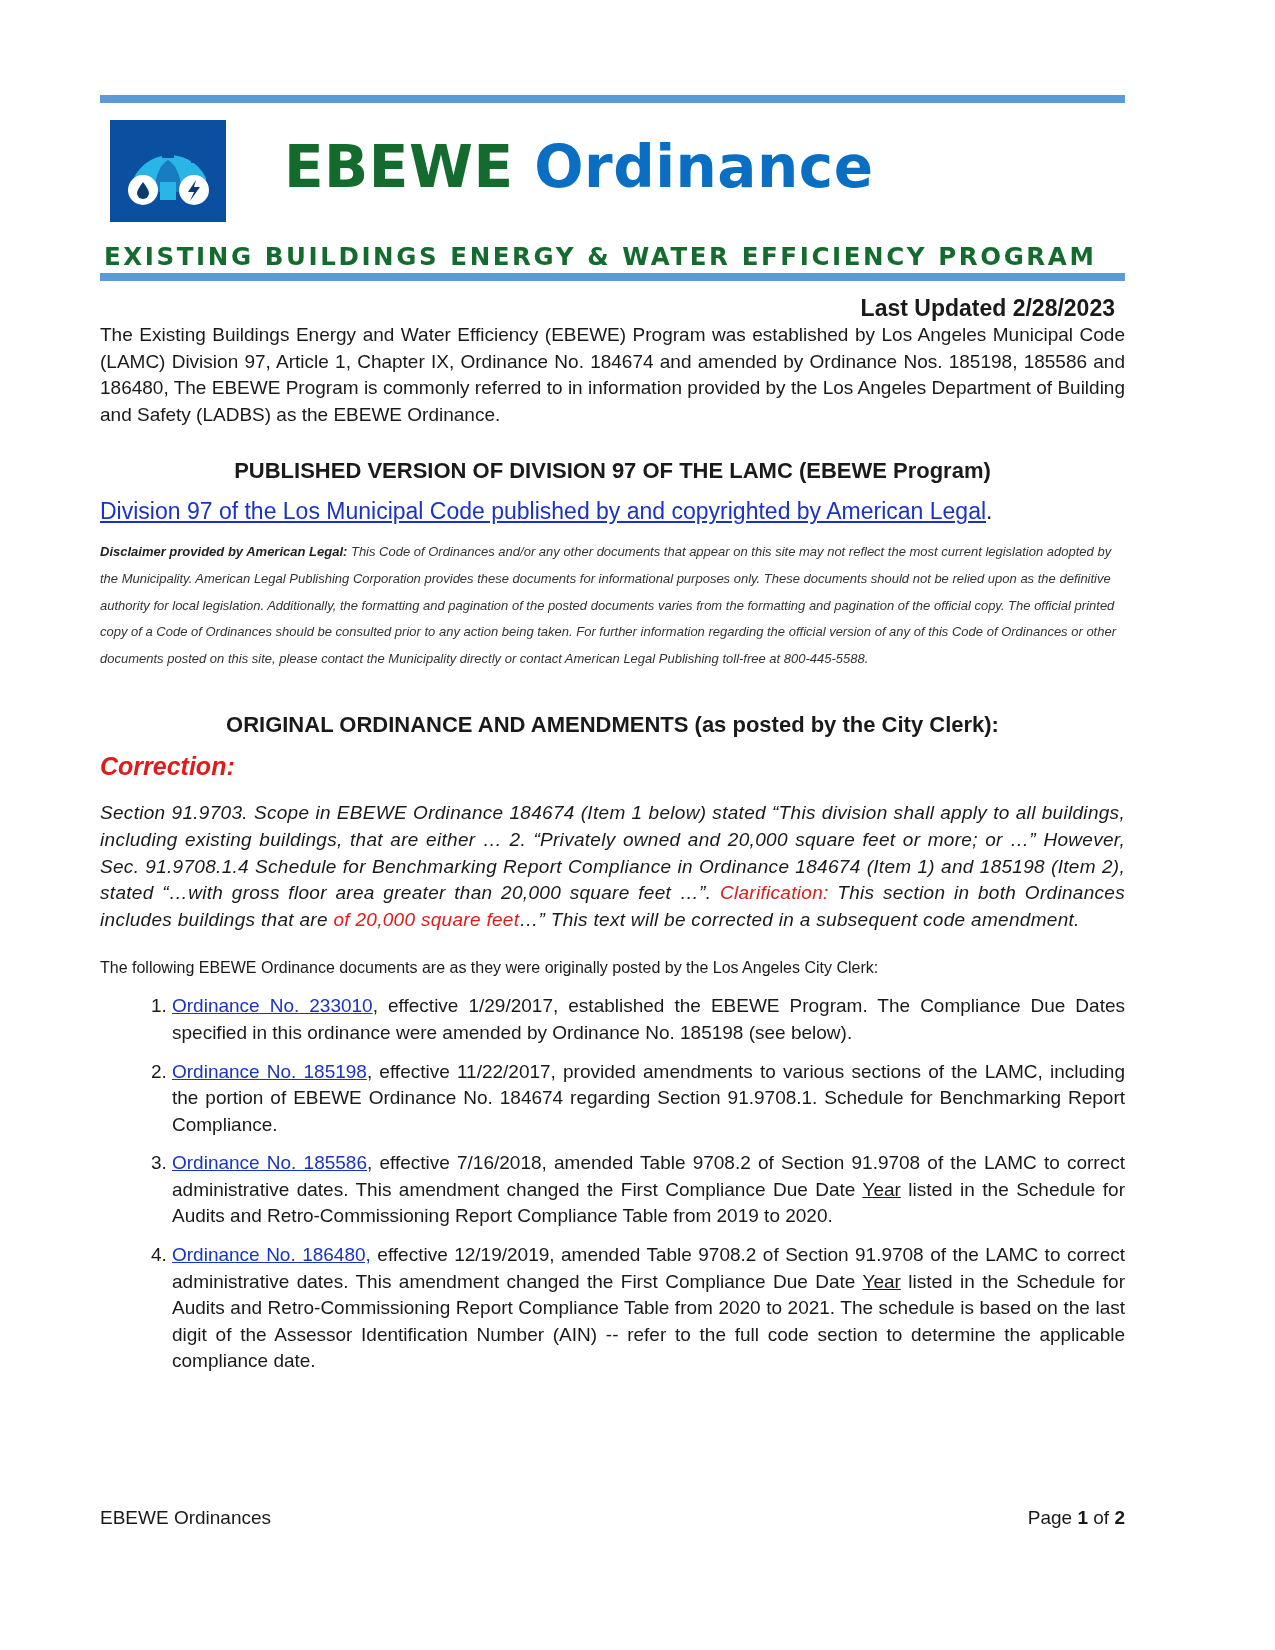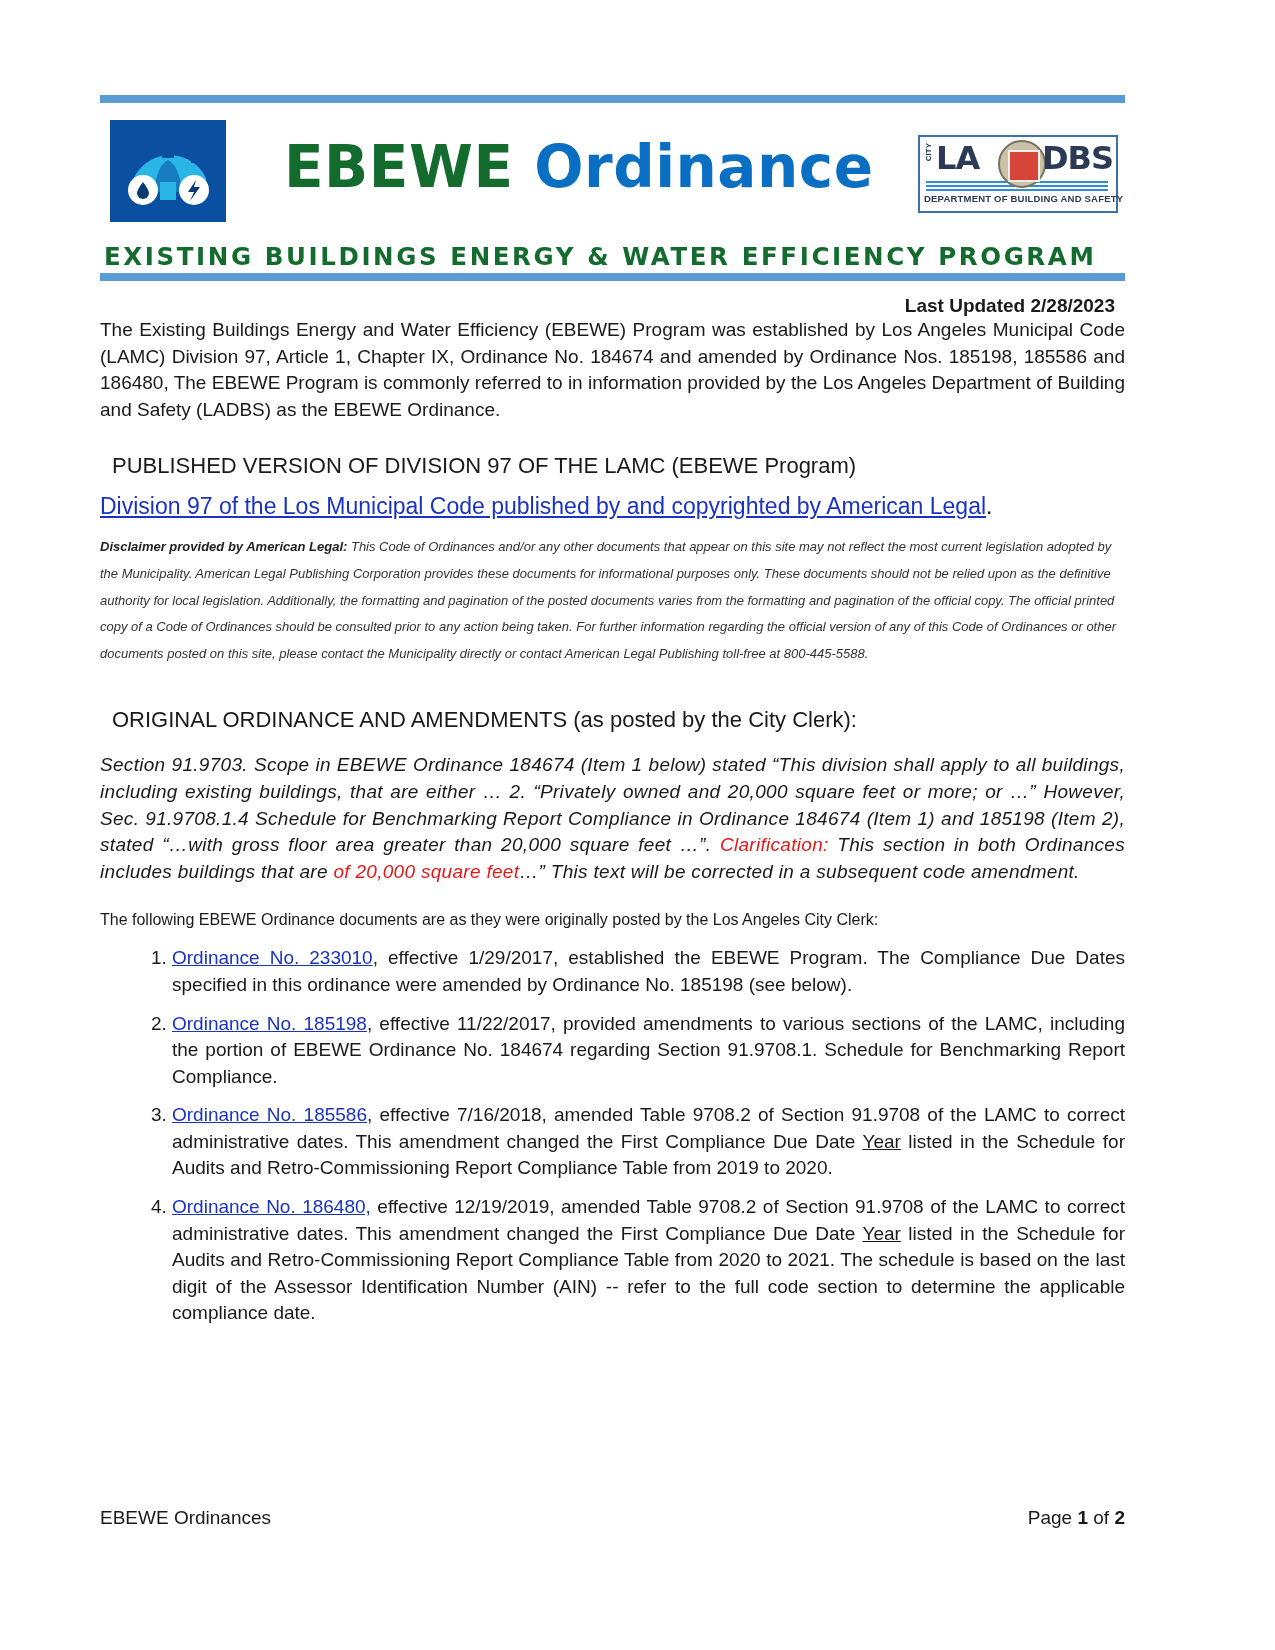--- a/index.html
+++ b/index.html
@@ -17,24 +17,24 @@
   .ladbs-city { position:absolute; left:4px; top:6px; font-size:8px; font-weight:bold; color:#2b3a55; writing-mode: vertical-rl; transform: rotate(180deg); }
   .ladbs-la { position:absolute; left:16px; top:2px; font-size:32px; font-weight:bold; color:#2b3a55; font-family:"DejaVu Sans", sans-serif; letter-spacing:-1px;}
   .ladbs-dbs { position:absolute; left:122px; top:2px; font-size:32px; font-weight:bold; color:#2b3a55; font-family:"DejaVu Sans", sans-serif; letter-spacing:-1px;}
   .ladbs-seal { position:absolute; left:78px; top:3px; width:44px; height:44px; border-radius:50%; background:#c9c2a8; border:2px solid #7a7160; }
   .ladbs-seal-inner { position:absolute; left:8px; top:8px; width:28px; height:28px; background:#d7443a; border:2px solid #eee; }
   .ladbs-stripes { position:absolute; left:6px; top:44px; width:182px; height:10px;
                    background: linear-gradient(#2d8fd0 0 2px, transparent 2px 4px, #2d8fd0 4px 6px, transparent 6px 8px, #2d8fd0 8px 10px); }
   .ladbs-dept { position:absolute; left:4px; top:56px; font-size:9.5px; font-weight:bold; color:#2b3a55; letter-spacing:0.2px; white-space:nowrap;}
   .subtitle { font-family: "DejaVu Sans", sans-serif; font-weight: bold; color: #136b2e; font-size: 24.5px;
               letter-spacing: 2.6px; margin: 11px 0 2px 4px; white-space: nowrap; }
-  .last-updated { text-align: right; font-weight: bold; font-size: 19px; margin-top: 14px; padding-right: 10px; }
+  .last-updated { text-align: right; font-weight: bold; font-size: 23px; margin-top: 14px; padding-right: 10px; }
   p.body { font-size: 19px; line-height: 26.6px; margin: 0; text-align: justify; }
   .intro { margin-top: 12px; }
-  h2 { font-size: 22px; font-weight: normal; margin: 12px; }
+  h2 { font-size: 22px; font-weight: bold; margin: 5px; text-align: center; }
   .h-published { margin-top: 30px; }
   .link-blue { color: #1a33c4; text-decoration: underline; }
   .legal-link-p { margin-top: 14px; font-size: 23px; }
   .disclaimer { margin-top: 14px; font-style: italic; color: #333; font-size: 13px; line-height: 26.6px; }
   .disclaimer b { color: #222; }
   .h-original { margin-top: 40px; }
   .correction-title { color: #e01b1b; font-style: italic; font-weight: bold; font-size: 25px; margin-top: 14px; }
   .correction-body { font-style: italic; font-size: 19px; line-height: 26.6px; text-align: justify; letter-spacing: 0.3px; }
   .red-bold { color: #e01b1b; font-weight: normal; }
   .following { margin-top: 26px; font-size: 16px; }
@@ -65,30 +65,20 @@
         <circle cx="84" cy="70" r="15" fill="#ffffff"></circle>
         <polygon points="86,60 78,72 84,72 80,81 90,67 84,67" fill="#0b3a70"></polygon>
       </svg>
     </div>
 
     <div class="title">
       <span class="green">EBEWE</span>
       <span class="blue">Ordinance</span>
     </div>
 
-    <div class="logo-ladbs">
-      <span class="ladbs-city">CITY</span>
-      <span class="ladbs-la">LA</span>
-      <div class="ladbs-stripes"></div>
-      <div class="ladbs-seal">
-          <div class="ladbs-seal-inner"></div>
-        </div>
-      <span class="ladbs-dbs">DBS</span>
-      <span class="ladbs-dept">DEPARTMENT OF BUILDING AND SAFETY</span>
-    </div>
   </div>
 
   <div class="subtitle">EXISTING BUILDINGS ENERGY &amp; WATER EFFICIENCY PROGRAM</div>
   <div class="rule"></div>
 
   <div class="last-updated">Last Updated 2/28/2023</div>
 
   <p class="body intro">The Existing Buildings Energy and Water Efficiency (EBEWE) Program was established by Los Angeles Municipal Code (LAMC) Division 97, Article 1, Chapter IX, Ordinance No. 184674 and amended by Ordinance Nos. 185198, 185586 and 186480,  The EBEWE Program is commonly referred to in information provided by the Los Angeles Department of Building and Safety (LADBS) as the EBEWE Ordinance.</p>
 
   <h2 class="h-published">PUBLISHED VERSION OF DIVISION 97 OF THE LAMC (EBEWE Program)</h2>
@@ -96,20 +86,21 @@
   <div class="legal-link-p">
     <a class="link-blue" href="#">Division 97 of the Los Municipal Code published by and copyrighted by American Legal</a><span>.</span>
   </div>
 
   <p class="disclaimer">
     <b>Disclaimer provided by American Legal:</b><span> This Code of Ordinances and/or any other documents that appear on this site may not reflect the most current legislation adopted by the Municipality. American Legal Publishing Corporation provides these documents for informational purposes only. These documents should not be relied upon as the definitive authority for local legislation. Additionally, the formatting and pagination of the posted documents varies from the formatting and pagination of the official copy. The official printed copy of a Code of Ordinances should be consulted prior to any action being taken. For further information regarding the official version of any of this Code of Ordinances or other documents posted on this site, please contact the Municipality directly or contact American Legal Publishing toll-free at 800-445-5588.</span>
   </p>
 
   <h2 class="h-original">ORIGINAL ORDINANCE AND AMENDMENTS (as posted by the City Clerk):</h2>
 
+  <div class="correction-title">Correction:</div>
   <p class="correction-body"><span>Section 91.9703. Scope in EBEWE Ordinance 184674 (Item 1 below) stated “This division shall apply to all buildings, including existing buildings, that are either … 2.  “Privately owned and 20,000 square feet or more; or …” However, Sec. 91.9708.1.4 Schedule for Benchmarking Report Compliance in Ordinance 184674 (Item 1) and 185198 (Item 2), stated “…with gross floor area greater than 20,000 square feet …”.  </span><span class="red-bold">Clarification:</span><span>  This section in both Ordinances includes buildings that are </span><span class="red-bold">of 20,000 square feet</span><span>…”  This text will be corrected in a subsequent code amendment.</span></p>
 
   <p class="following">The following EBEWE Ordinance documents are as they were originally posted by the Los Angeles City Clerk:</p>
 
   <ol class="items">
     <li>
       <a class="link-blue" href="#">Ordinance No. 233010</a><span>, effective 1/29/2017, established the EBEWE Program. The Compliance Due Dates specified in this ordinance were amended by Ordinance No. 185198 (see below).</span>
     </li>
     <li>
       <a class="link-blue" href="#">Ordinance No. 185198</a><span>, effective 11/22/2017, provided amendments to various sections of the LAMC, including the portion of EBEWE Ordinance No. 184674 regarding Section 91.9708.1. Schedule for Benchmarking Report Compliance.</span>

